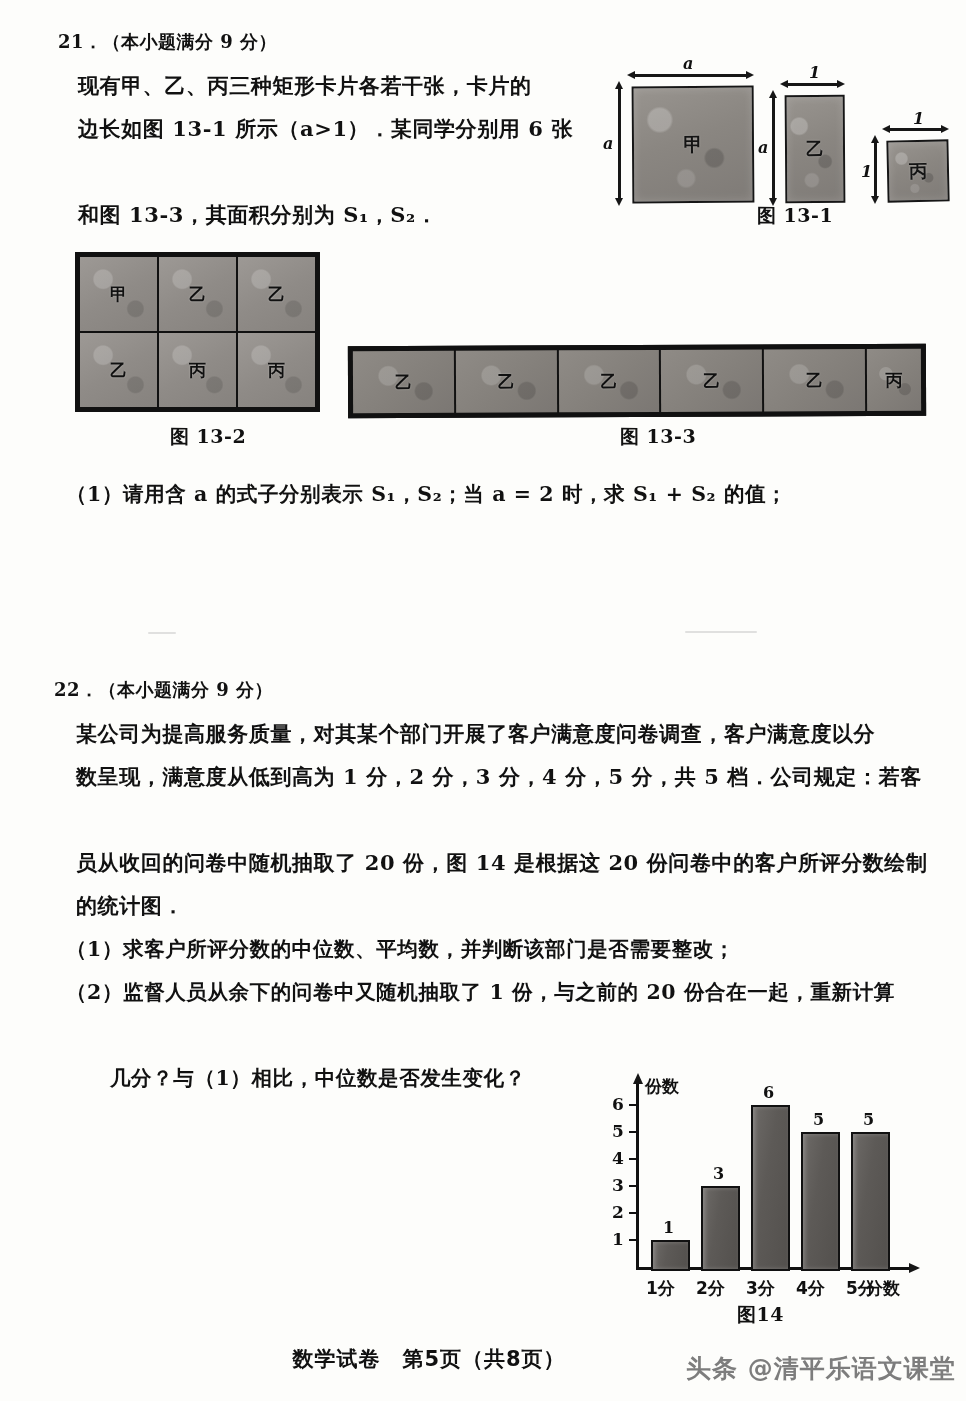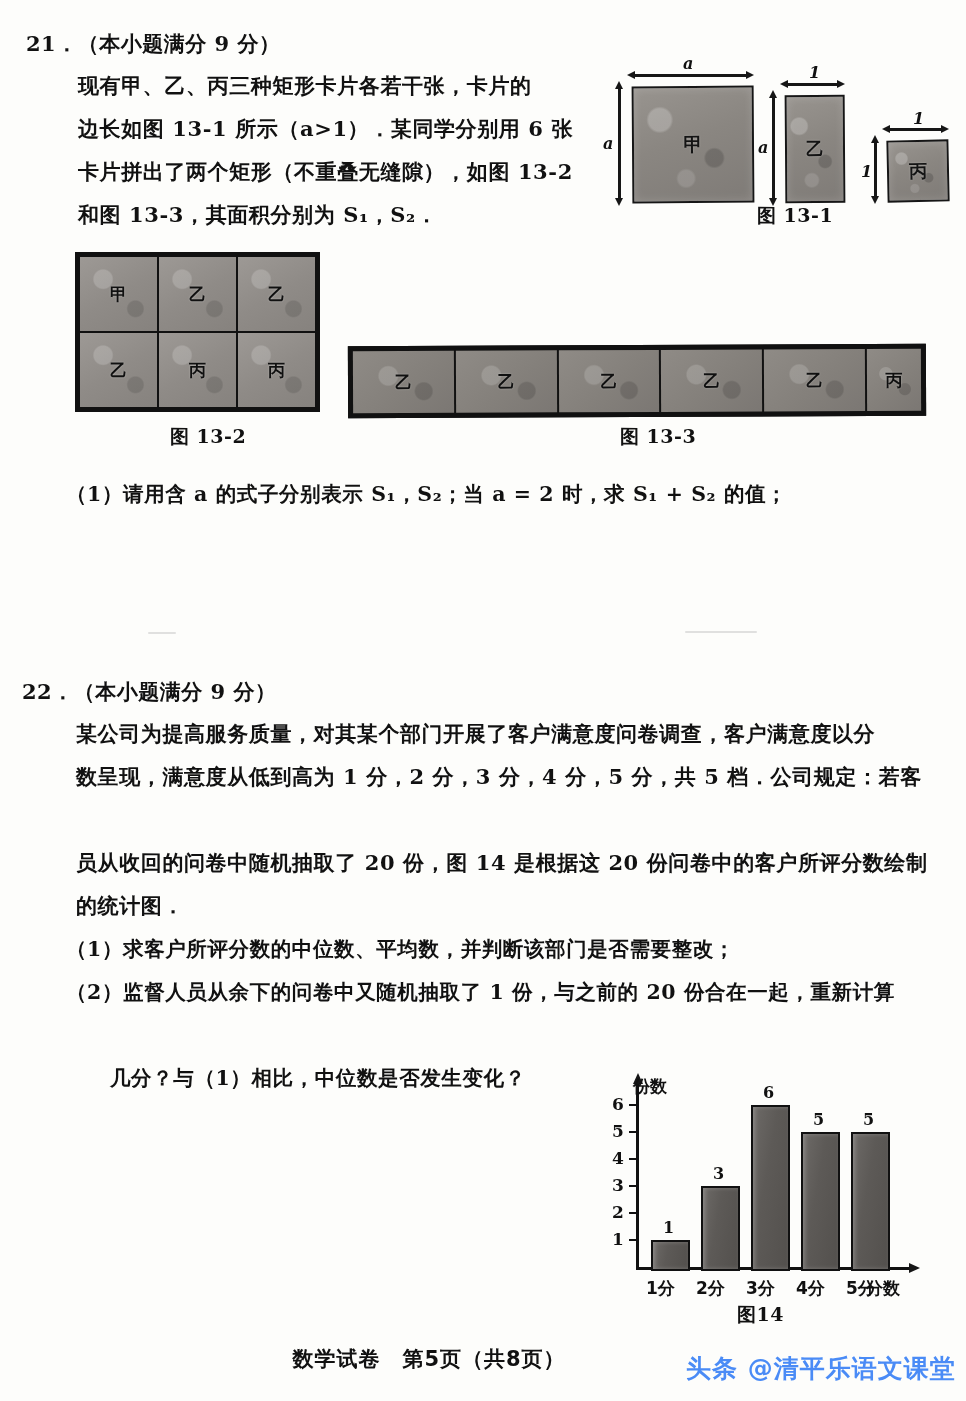--- a/index.html
+++ b/index.html
@@ -9,22 +9,23 @@
     font-family:"DejaVu Serif","Liberation Serif",serif;
     color:#111;
     position:relative;
     overflow:hidden;
   }
   .page{position:absolute;inset:0;}
 
   
   .q-num{
     position:absolute;
-    font-size:21px;font-weight:700;letter-spacing:.5px;
+    font-size:18px;font-weight:700;letter-spacing:.5px;
     white-space:nowrap;
+    margin-left:32px;
   }
   .body-line{
     position:absolute;
     font-size:21px;
     letter-spacing:.6px;
     white-space:nowrap;
     font-weight:600;
   }
   .sub-line{
     position:absolute;
@@ -138,38 +139,37 @@
   }
 
   
   #footer{
     position:absolute;left:0;top:1345px;width:858px;text-align:center;
     font-size:21px;font-weight:700;letter-spacing:1px;
     font-family:"DejaVu Sans","Liberation Sans",sans-serif;
   }
   #watermark{
     position:absolute;left:686px;top:1352px;
-    font-size:25px;font-weight:700;color:#3b82f6;letter-spacing:1px;
+    font-size:25px;font-weight:700;color:#737373;letter-spacing:1px;
     font-family:"DejaVu Sans","Liberation Sans",sans-serif;
     white-space:nowrap;opacity:.92;
   }
   .smudge{position:absolute;background:#c9c9c9;opacity:.55;height:1.5px;border-radius:1px;}
 </style>
 </head>
 <body>
 
 <div class="page">
 
   <div class="q-num" style="left:26px;top:30px;">
     <span>21．</span><span>（本小题满分 9 分）</span>
   </div>
 
   <div class="body-line" style="left:78px;top:72px;">现有甲、乙、丙三种矩形卡片各若干张，卡片的</div>
   <div class="body-line" style="left:78px;top:115px;">边长如图 13-1 所示（a&gt;1）．某同学分别用 6 张</div>
-  <div class="body-line" style="left:78px;top:158px;">卡片拼出了两个矩形（不重叠无缝隙），如图 13-2</div>
   <div class="body-line" style="left:78px;top:201px;">和图 13-3，其面积分别为 S₁，S₂．</div>
 
   <div id="fig131">
 
     <div class="card grainy" style="left:28px;top:28px;width:118px;height:113px;font-size:19px;transform:rotate(-0.4deg);">
       <span>甲</span>
     </div>
     <div class="dimline" style="left:30px;top:16px;width:114px;height:2.5px;"></div>
     <div class="arrowhead ah-l" style="left:23px;top:12.5px;"></div>
     <div class="arrowhead ah-r" style="left:142px;top:12.5px;"></div>
@@ -245,21 +245,21 @@
   <div class="sub-line" style="left:110px;top:1064px;">几分？与（1）相比，中位数是否发生变化？</div>
 
   <div id="fig14">
 
     <div class="axis" style="left:38px;top:14px;width:3px;height:188px;"></div>
     <div class="arrowhead ah-u" style="left:34.5px;top:5px;border-left-width:5.5px;border-right-width:5.5px;border-bottom-width:11px;"></div>
 
     <div class="axis" style="left:38px;top:199px;width:275px;height:3px;"></div>
     <div class="arrowhead ah-r" style="left:311px;top:195px;border-top-width:5.5px;border-bottom-width:5.5px;border-left-width:11px;"></div>
 
-    <div class="axislab" style="left:35px;top:7px;">份数</div>
+    <div class="axislab" style="left:47px;top:7px;">份数</div>
     <div class="axislab" style="left:268px;top:209px;">分数</div>
 
     <div class="tick" style="left:31px;top:170.5px;"></div>
     <div class="ticklab" style="left:14px;top:161px;">1</div>
     <div class="tick" style="left:31px;top:143.5px;"></div>
     <div class="ticklab" style="left:14px;top:134px;">2</div>
     <div class="tick" style="left:31px;top:116.5px;"></div>
     <div class="ticklab" style="left:14px;top:107px;">3</div>
     <div class="tick" style="left:31px;top:89.5px;"></div>
     <div class="ticklab" style="left:14px;top:80px;">4</div>

